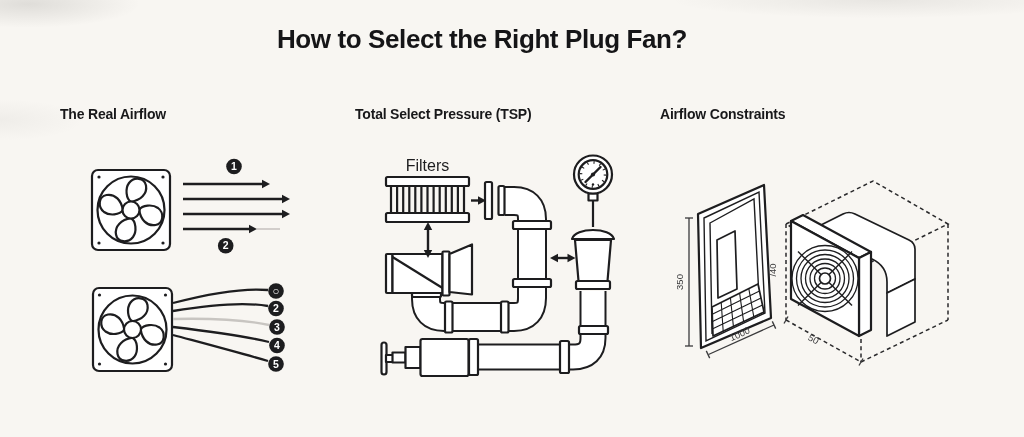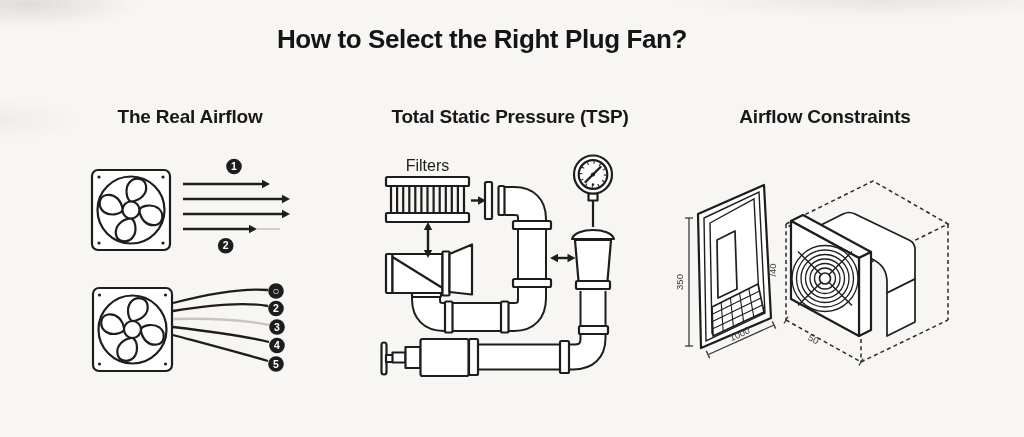--- a/index.html
+++ b/index.html
@@ -11,22 +11,22 @@
       radial-gradient(300px 26px at 86% 0px, rgba(70,68,64,.09), transparent 70%),
       radial-gradient(120px 30px at 0px 120px, rgba(70,68,64,.05), transparent 70%),
       #f8f6f2;
     color:#1d1d1f;
   }
   .title{
     position:absolute;top:24px;left:0;width:964px;text-align:center;
     font-size:26px;font-weight:700;letter-spacing:-.4px;color:#151517;
   }
   .panel-heading{
-    position:absolute;top:106px;text-align:center;
-    font-size:19px;font-weight:700;letter-spacing:-.2px;color:#18181a;
+    position:absolute;top:106px;
+    font-size:14px;font-weight:700;letter-spacing:-.2px;color:#18181a;
   }
   .ph1{left:60px;width:260px;}
   .ph2{left:355px;width:310px;}
   .ph3{left:660px;width:330px;}
   svg{position:absolute;overflow:visible;}
   .p1{left:60px;top:140px;}
   .p2{left:355px;top:140px;}
   .p3{left:660px;top:130px;}
   
   .wf{fill:#fff;stroke:#1d1d1f;stroke-width:2.2;stroke-linejoin:round;}
@@ -43,21 +43,21 @@
   .dim{fill:#3a3a3c;font-size:9.5px;text-anchor:middle;}
   .lbl{fill:#1d1d1f;font-size:16px;font-weight:500;text-anchor:middle;}
   .ah{fill:#1d1d1f;stroke:none;}
 </style>
 </head>
 <body>
 
 <div class="title">How to Select the Right Plug Fan?</div>
 
 <div class="panel-heading ph1">The Real Airflow</div>
-<div class="panel-heading ph2">Total Static Pressure (TSP)</div>
+<div class="panel-heading ph2">Total Select Pressure (TSP)</div>
 <div class="panel-heading ph3">Airflow Constraints</div>
 
 <svg class="p1" width="260" height="250" viewBox="0 0 260 250">
 
   <g transform="translate(71,70)">
     <rect class="wf" x="-39" y="-40" width="78" height="80" rx="6"></rect>
     <circle class="ln" r="33.5"></circle>
     <g class="wf" stroke-width="2">
       <path d="M 0,-8.2 C 9.5,-9.5 16.5,-16 15,-24.5 C 13.5,-32.5 3,-33.5 -2,-27 C -6,-21.5 -5,-11 0,-8.2 Z"></path>
       <path transform="rotate(90)" d="M 0,-8.2 C 9.5,-9.5 16.5,-16 15,-24.5 C 13.5,-32.5 3,-33.5 -2,-27 C -6,-21.5 -5,-11 0,-8.2 Z"></path>

